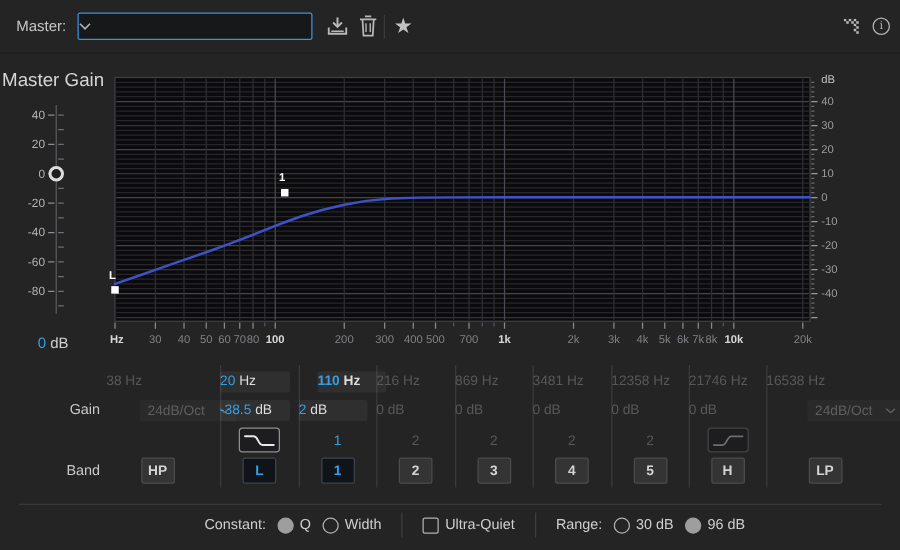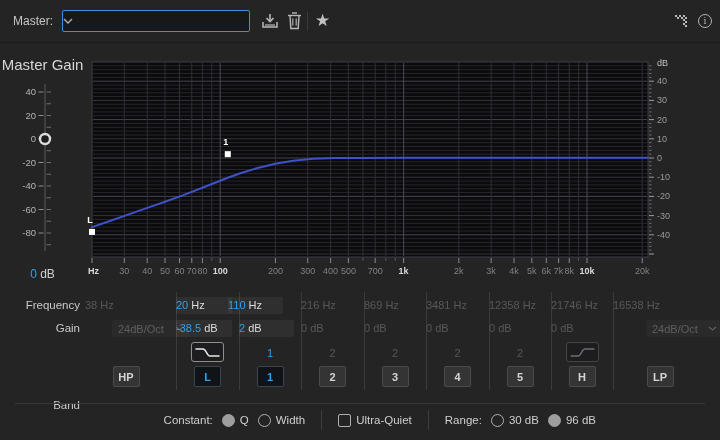--- a/index.html
+++ b/index.html
@@ -346,23 +346,22 @@
         <text x="572" y="185.8" font-size="9" fill="#9a9aa0">-40</text>
         <polyline points="7.0,175.1 24.8,169.0 44.4,162.1 62.2,155.9 80.0,149.8 98.4,143.1 117.4,135.8 135.2,128.7 142.8,125.8 156.1,121.0 172.6,116.0 190.4,111.8 208.2,108.7 227.9,106.8 249.5,106.1 277.9,105.9 318.6,105.8 446.8,105.8 563.0,105.8" fill="none" stroke="#3e52c8" stroke-width="2" stroke-linejoin="round" stroke-linecap="round"></polyline>
         <rect x="4" y="176.92000000000002" width="6" height="6" fill="#ffffff"></rect>
         <text x="5" y="170.92000000000002" text-anchor="middle" font-size="9" font-weight="bold" fill="#ffffff">L</text>
         <rect x="139.7922101931002" y="99.16" width="6" height="6" fill="#ffffff"></rect>
         <text x="140.7922101931002" y="93.16" text-anchor="middle" font-size="9" font-weight="bold" fill="#ffffff">1</text>
       </svg>
   </div>
 
   <div class="abs tbl" id="tbl">
-      <div class="rowlab" style="top: 5px; height: 17px; line-height: 17px;">Frequency</div>
       <div class="rowlab" style="top: 28px; height: 17px; line-height: 17px;">Gain</div>
-      <div class="rowlab" style="top: 73px; height: 24px; line-height: 24px; margin-top: 28px;">Band</div>
+      <div class="rowlab" style="top: 73px; height: 24px; line-height: 24px;">Band</div>
       <div class="col-sep" style="left: 176px;"></div>
       <div class="col-sep" style="left: 239px;"></div>
       <div class="col-sep" style="left: 301px;"></div>
       <div class="col-sep" style="left: 364px;"></div>
       <div class="col-sep" style="left: 426px;"></div>
       <div class="col-sep" style="left: 489px;"></div>
       <div class="col-sep" style="left: 551px;"></div>
       <div class="col-sep" style="left: 613px;"></div>
       <div class="cell val-r" style="left: 85px; width: 52px; top: 5px; height: 17px; line-height: 17px;"><span class="dim">38 Hz</span></div>
       <div class="tbl-dd" style="left: 88px; width: 77px; top: 28px;">
@@ -375,21 +374,21 @@
       </div>
       <div class="band-btn off" style="left: 112.5px; top: 74px;">HP</div>
       <div class="cell val-r activebg" style="left: 176px; width: 56px; top: 5px; height: 17px; line-height: 17px;"><span class="num">20</span> <span class="unit">Hz</span></div>
       <div class="cell val-r activebg" style="left: 176px; width: 56px; top: 28px; height: 17px; line-height: 17px;"><span class="num">-38.5</span> <span class="unit">dB</span></div>
       <div class="q-icon-btn bright" style="left: 191px; top: 50px;">
         <svg width="27" height="15" viewBox="0 0 27 15">
           <path d="M2 4 H9 C12.5 4 12.5 11 16 11 H25" fill="none" stroke="#e8e8e8" stroke-width="1.6" stroke-linecap="round"></path>
         </svg>
       </div>
       <div class="band-btn on" style="left: 194px; top: 74px;">L</div>
-      <div class="cell val-r activebg" style="left: 228px; width: 55px; top: 5px; height: 17px; line-height: 17px;"><span class="num">110</span> <span class="unit">Hz</span></div>
+      <div class="cell val-r activebg" style="left: 254px; width: 55px; top: 5px; height: 17px; line-height: 17px; font-weight: bold;"><span class="num">110</span> <span class="unit">Hz</span></div>
       <div class="cell val-r activebg" style="left: 239px; width: 55px; top: 28px; height: 17px; line-height: 17px;"><span class="num">2</span> <span class="unit">dB</span></div>
       <div class="cell" style="left: 239px; width: 62px; top: 53px; height: 16px; line-height: 16px; text-align: center;"><span class="num">1</span></div>
       <div class="band-btn on" style="left: 256.5px; top: 74px;">1</div>
       <div class="cell val-r" style="left: 301px; width: 56px; top: 5px; height: 17px; line-height: 17px;"><span class="dim">216 Hz</span></div>
       <div class="cell val-r" style="left: 301px; width: 56px; top: 28px; height: 17px; line-height: 17px;"><span class="dim">0 dB</span></div>
       <div class="cell" style="left: 301px; width: 63px; top: 53px; height: 16px; line-height: 16px; text-align: center;"><span class="dim">2</span></div>
       <div class="band-btn off" style="left: 319px; top: 74px;">2</div>
       <div class="cell val-r" style="left: 364px; width: 55px; top: 5px; height: 17px; line-height: 17px;"><span class="dim">869 Hz</span></div>
       <div class="cell val-r" style="left: 364px; width: 55px; top: 28px; height: 17px; line-height: 17px;"><span class="dim">0 dB</span></div>
       <div class="cell" style="left: 364px; width: 62px; top: 53px; height: 16px; line-height: 16px; text-align: center;"><span class="dim">2</span></div>

